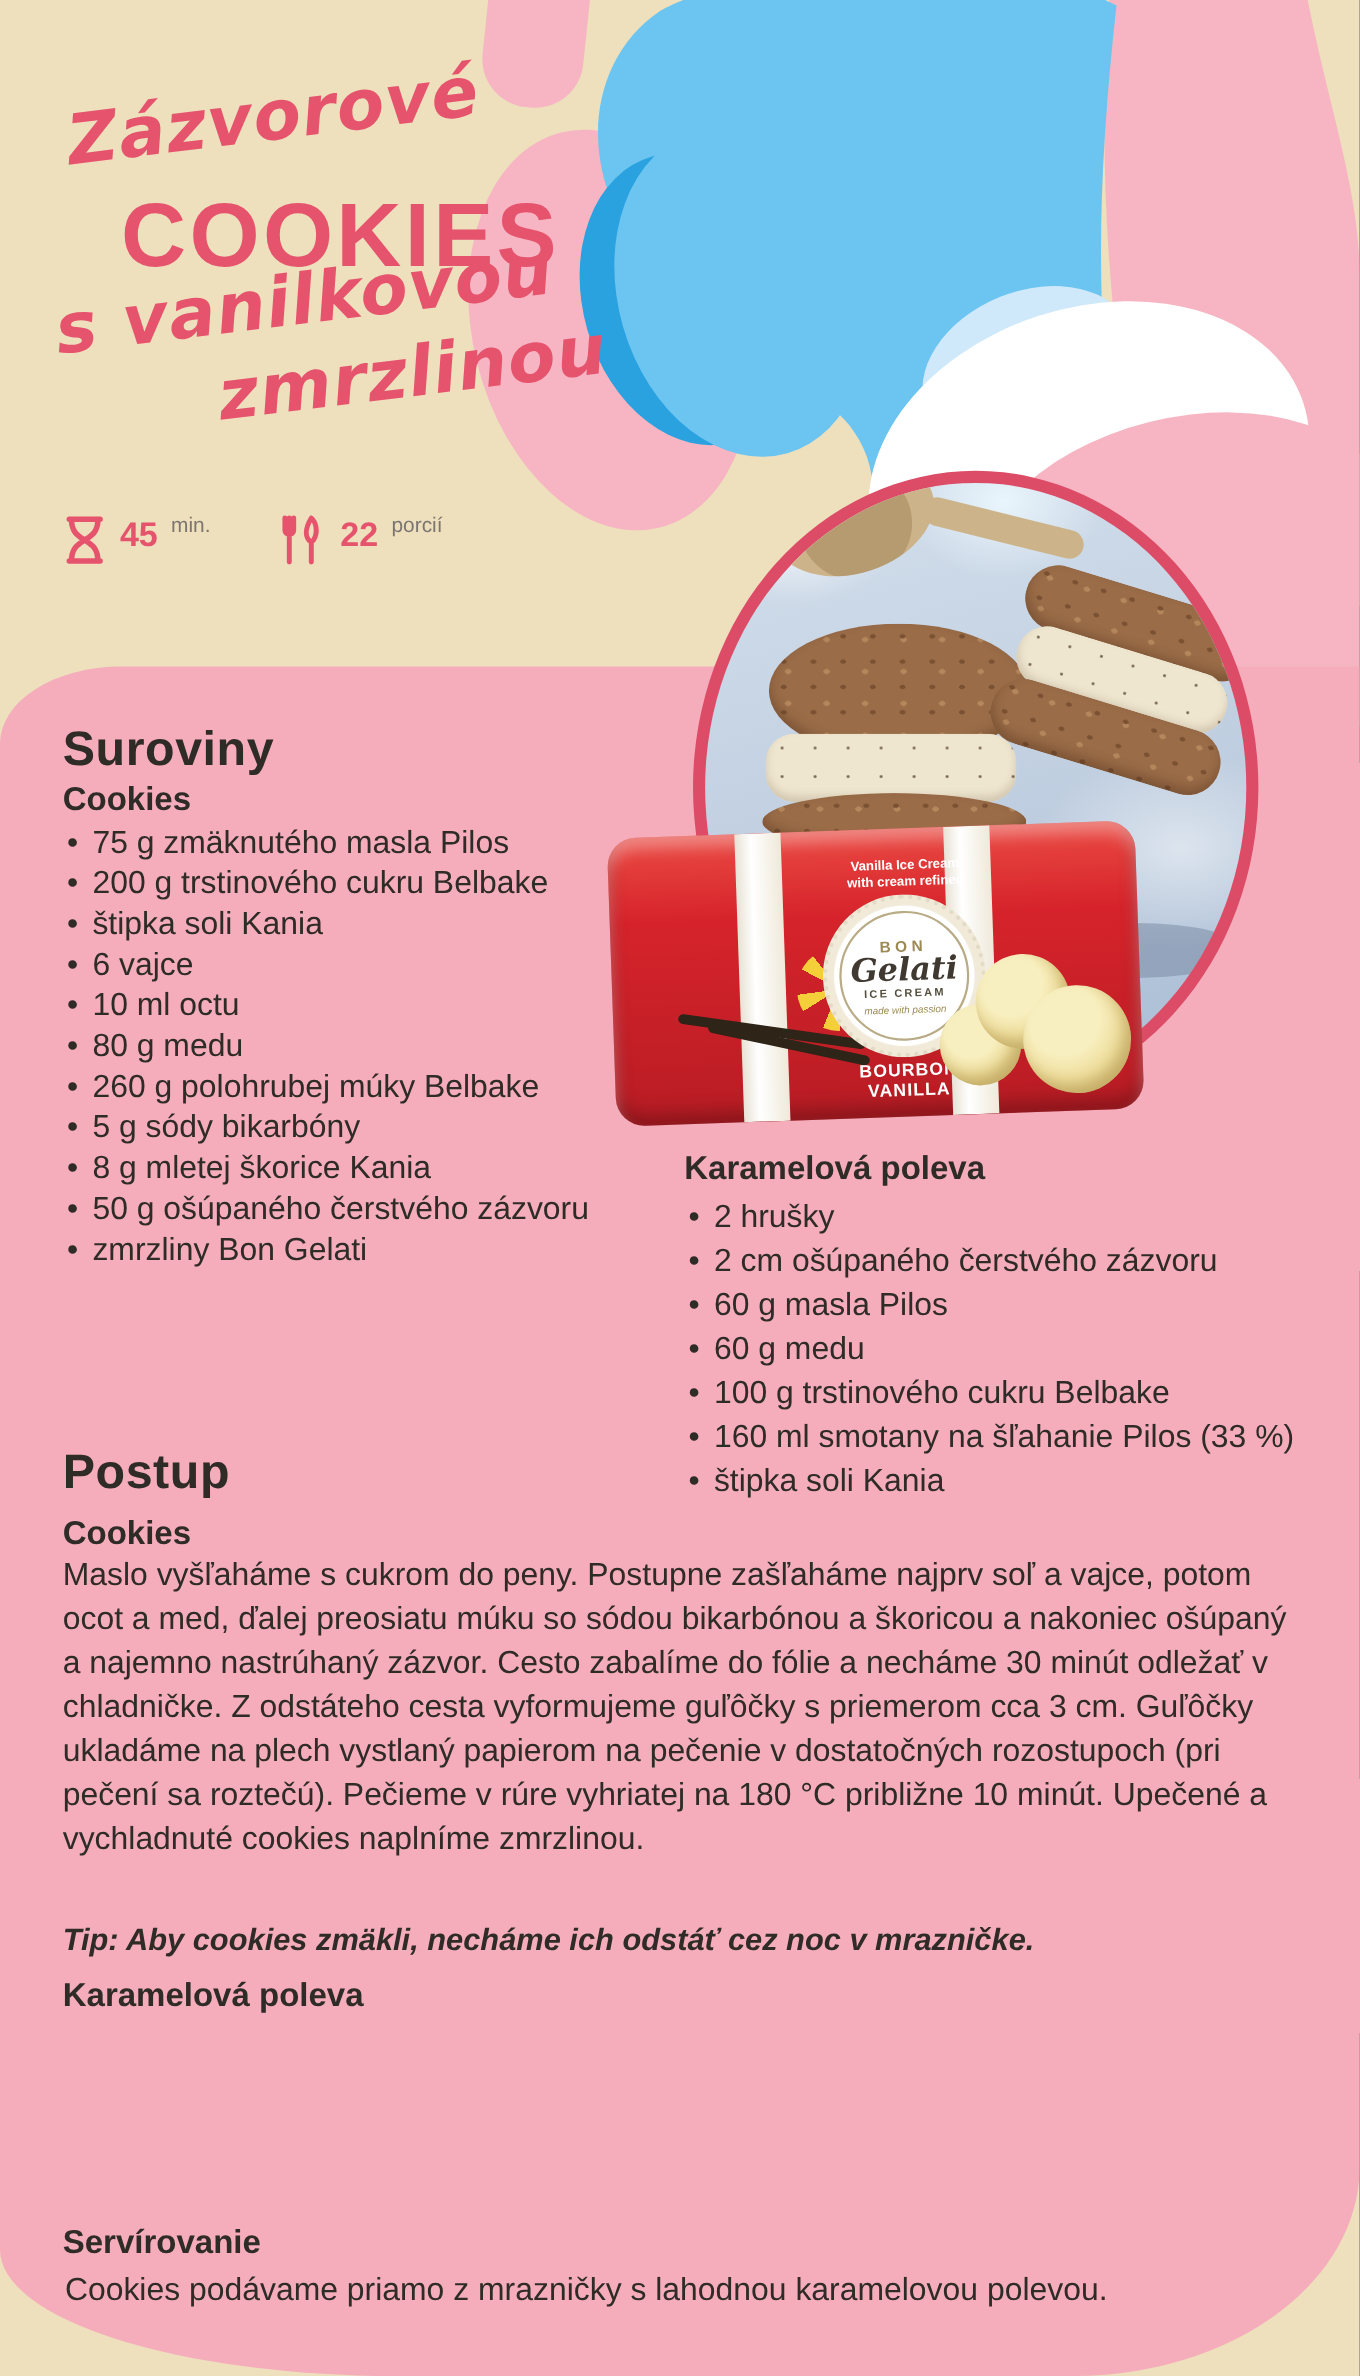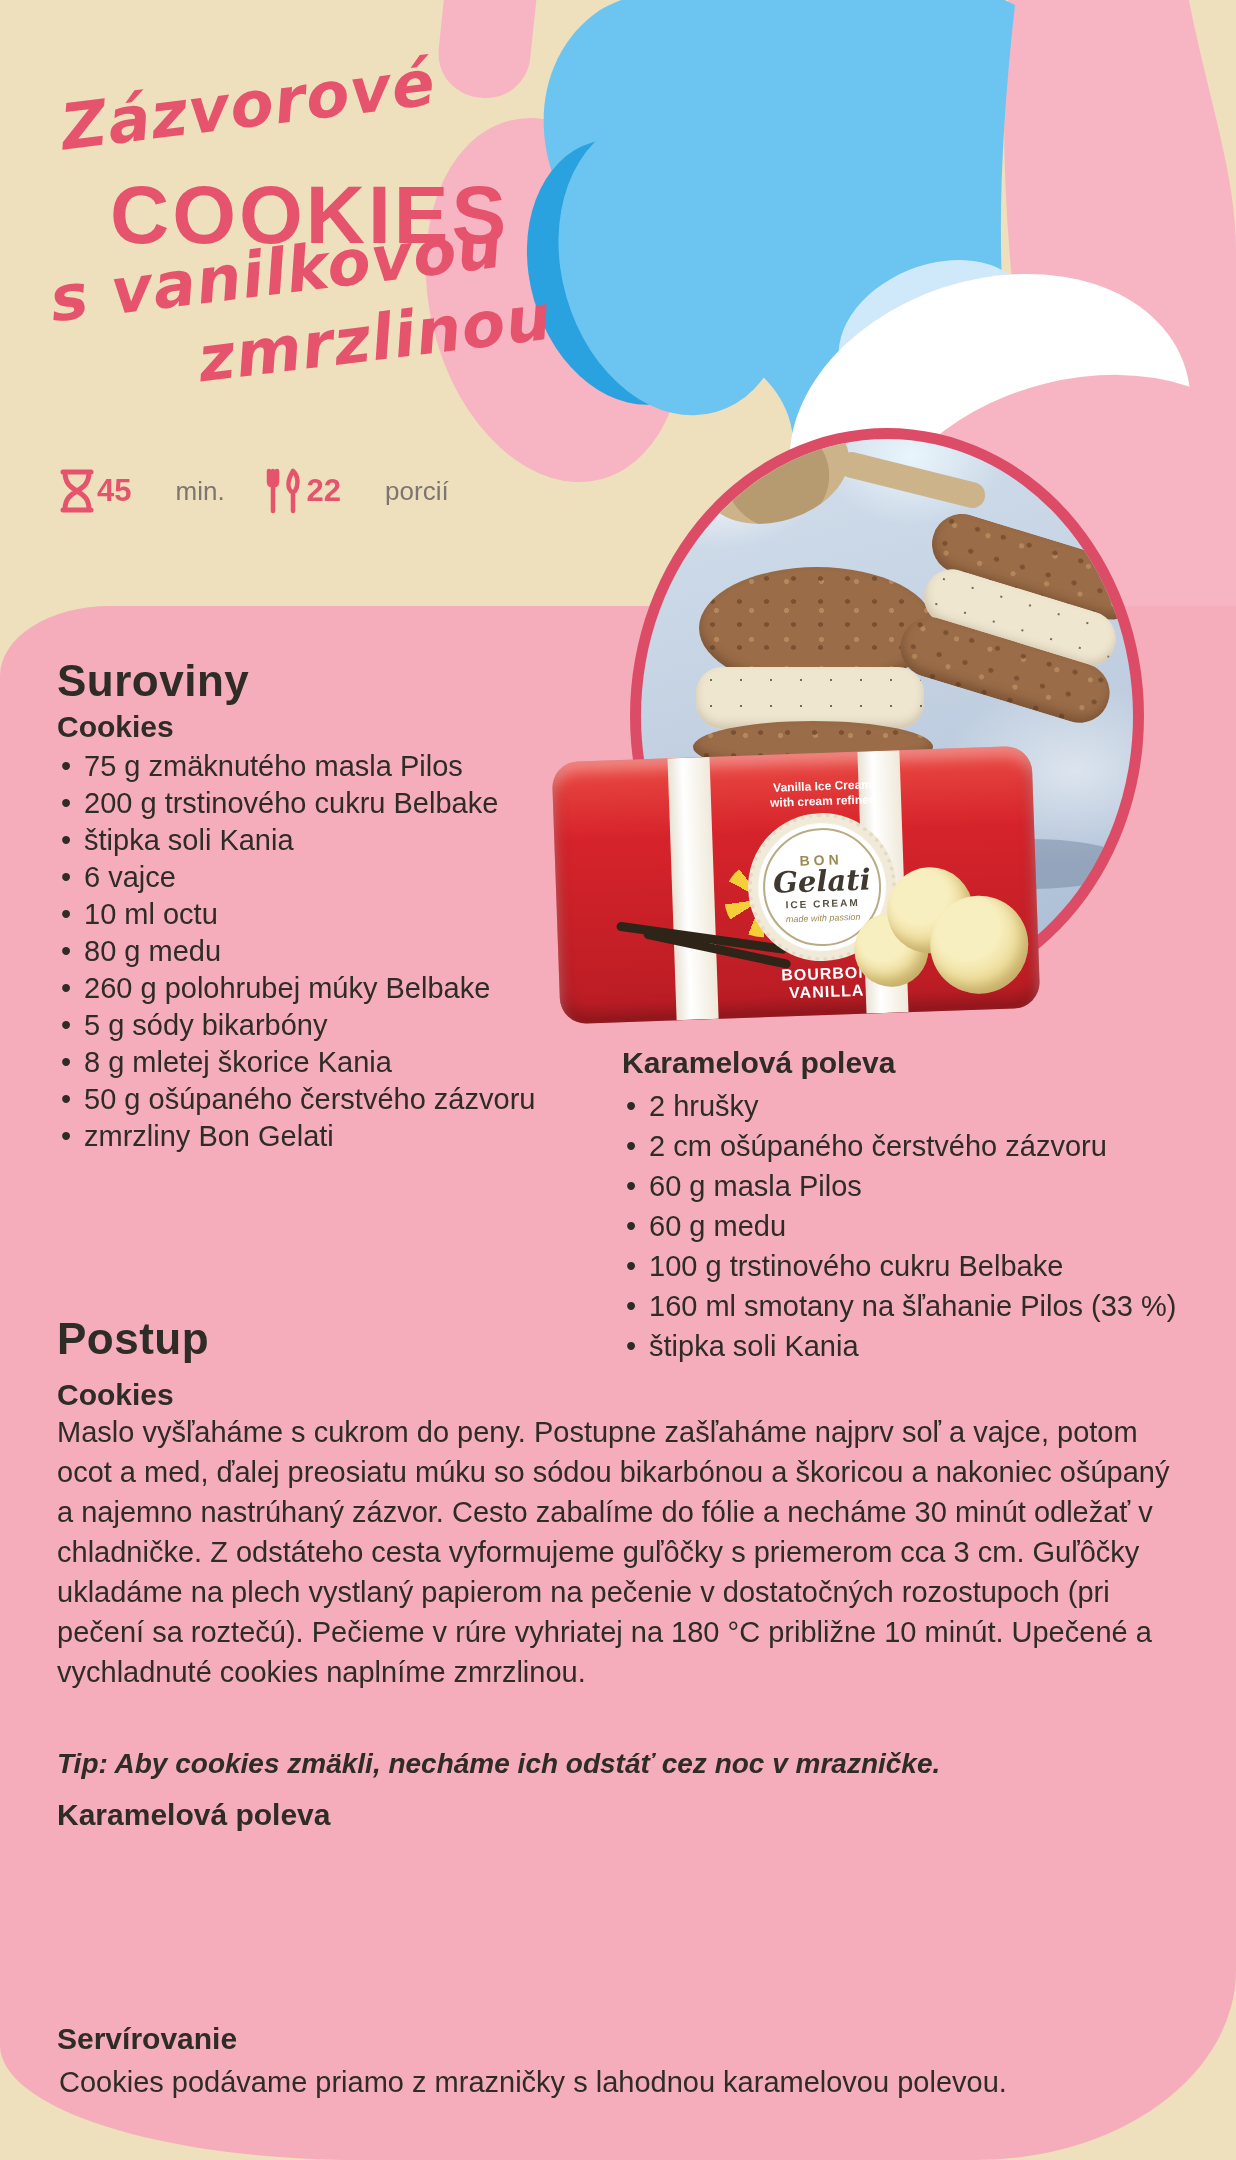--- a/index.html
+++ b/index.html
@@ -19,23 +19,23 @@
   
   .script{position:absolute;font-family:"DejaVu Sans",sans-serif;font-style:italic;font-weight:700;
     color:var(--accent);transform:rotate(-7deg);transform-origin:left top;letter-spacing:1px;}
   .t1{left:57px;top:92px;font-size:63px;}
   .t2{left:110px;top:168px;font-size:82px;font-weight:900;color:var(--accent);
     font-family:"Liberation Sans",sans-serif;letter-spacing:3px;}
   .t3{left:46px;top:264px;font-size:63px;}
   .t4{left:194px;top:324px;font-size:63px;}
 
   
-  .meta{position:absolute;left:57px;top:468px;display:flex;align-items:center;gap:0;}
+  .meta{position:absolute;left:57px;top:468px;display:flex;align-items:flex-start;gap:12px;}
   .meta .num{font-size:31px;font-weight:800;color:var(--accent);}
-  .meta .unit{font-size:26px;color:var(--gray);margin-left:44px;}
+  .meta .unit{font-size:19px;color:var(--gray);}
   .meta .icon{display:flex;align-items:center;}
   .meta .gap{width:38px;}
 
   
   .panel{position:absolute;left:0;right:0;top:606px;bottom:0;background:var(--pink);
     border-radius:110px 0 260px 360px / 70px 0 190px 115px;}
 
   
   .photo{position:absolute;left:630px;top:428px;width:514px;height:576px;border-radius:50%;
     border:11px solid var(--ring);overflow:hidden;

